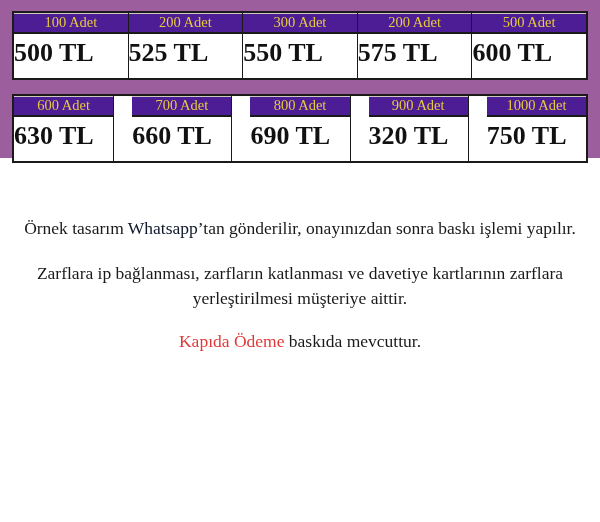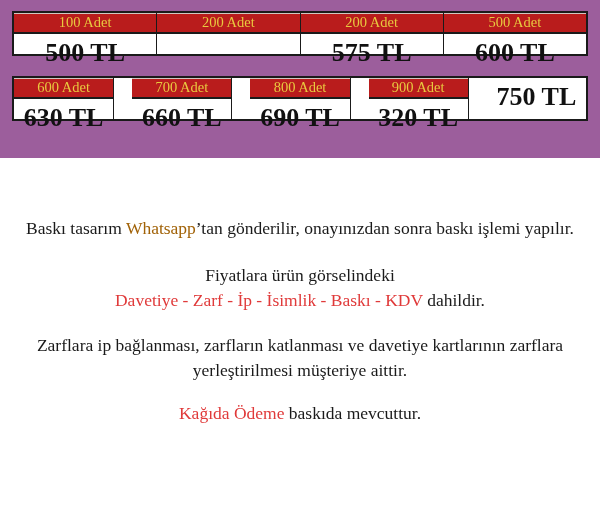--- a/index.html
+++ b/index.html
@@ -16,75 +16,79 @@
   .banner {
     background: #9c5e9c;
     padding: 11px 12px 12px;
     height: 135px; 
   }
   .ptable {
     display: flex;
     border: 2px solid #1a1a1a;
     background: #ffffff;
   }
-  .ptable + .ptable { margin-top: 20px; gap: 18px; }
+  .ptable + .ptable { margin-top: 14px; gap: 18px; }
   .pcol { flex: 1; border-right: 1px solid #1a1a1a; }
   .pcol:last-child { border-right: none; }
   .hcell {
-    background: #b91c1c;
+    background: #4c1d95;
     border-bottom: 2px solid #1a1a1a;
     box-shadow: inset 0 1px 0 #cfc8c2;
     color: #e8c93f;
     font-size: 14.5px;
     height: 19px;
     line-height: 19px;
     text-align: center;
     white-space: nowrap;
   }
   .pricecell {
     background: #ffffff;
     color: #111111;
     font-size: 26px;
     font-weight: bold;
-    height: 20px;
+    height: 44px;
     line-height: 38px;
-    text-align: center;
     white-space: nowrap;
   }
 
   
   .content {
     text-align: center;
     font-size: 17.5px;
     line-height: 25px;
     color: #1a1a1a;
   }
   .content p { margin: 0; }
   .p1 { margin-top: 58px !important; }
   .p2 { margin-top: 22px !important; }
   .p3 { margin-top: 20px !important; padding: 0 18px; }
   .p4 { margin-top: 18px !important; }
   .p5 { margin-top: 22px !important; }
   .red { color: #e03a3a; }
-  .wa  { color: #a16207; }
+  .wa  { color: #0f172a; }
 </style>
 </head>
 <body>
 
 <div class="page">
 
   <div class="banner">
 
     <div class="ptable">
       <div class="pcol">
         <div class="hcell">100 Adet</div>
         <div class="pricecell">500 TL</div>
       </div>
       <div class="pcol">
         <div class="hcell">200 Adet</div>
+        <div class="pricecell">525 TL</div>
+      </div>
+      <div class="pcol">
+        <div class="hcell">300 Adet</div>
+        <div class="pricecell">550 TL</div>
       </div>
       <div class="pcol">
         <div class="hcell">200 Adet</div>
         <div class="pricecell">575 TL</div>
       </div>
       <div class="pcol">
         <div class="hcell">500 Adet</div>
         <div class="pricecell">600 TL</div>
       </div>
     </div>
@@ -100,32 +104,32 @@
       </div>
       <div class="pcol">
         <div class="hcell">800 Adet</div>
         <div class="pricecell">690 TL</div>
       </div>
       <div class="pcol">
         <div class="hcell">900 Adet</div>
         <div class="pricecell">320 TL</div>
       </div>
       <div class="pcol">
+        <div class="hcell">1000 Adet</div>
         <div class="pricecell">750 TL</div>
       </div>
     </div>
 
   </div>
 
   <div class="content">
 
-    <p class="p1"><span>Baskı tasarım </span><span class="wa">Whatsapp</span><span>’tan gönderilir, onayınızdan sonra baskı işlemi yapılır.</span></p>
+    <p class="p1"><span>Örnek tasarım </span><span class="wa">Whatsapp</span><span>’tan gönderilir, onayınızdan sonra baskı işlemi yapılır.</span></p>
 
-    <p class="p2"><span>Fiyatlara ürün görselindeki</span><br><span class="red">Davetiye - Zarf - İp - İsimlik - Baskı - KDV</span><span> dahildir.</span></p>
 
     <p class="p3">Zarflara ip bağlanması, zarfların katlanması ve davetiye kartlarının zarflara yerleştirilmesi müşteriye aittir.</p>
 
-    <p class="p4"><span class="red">Kağıda Ödeme</span><span> baskıda mevcuttur.</span></p>
+    <p class="p4"><span class="red">Kapıda Ödeme</span><span> baskıda mevcuttur.</span></p>
 
 
   </div>
 
 </div>
 
 </body></html>

